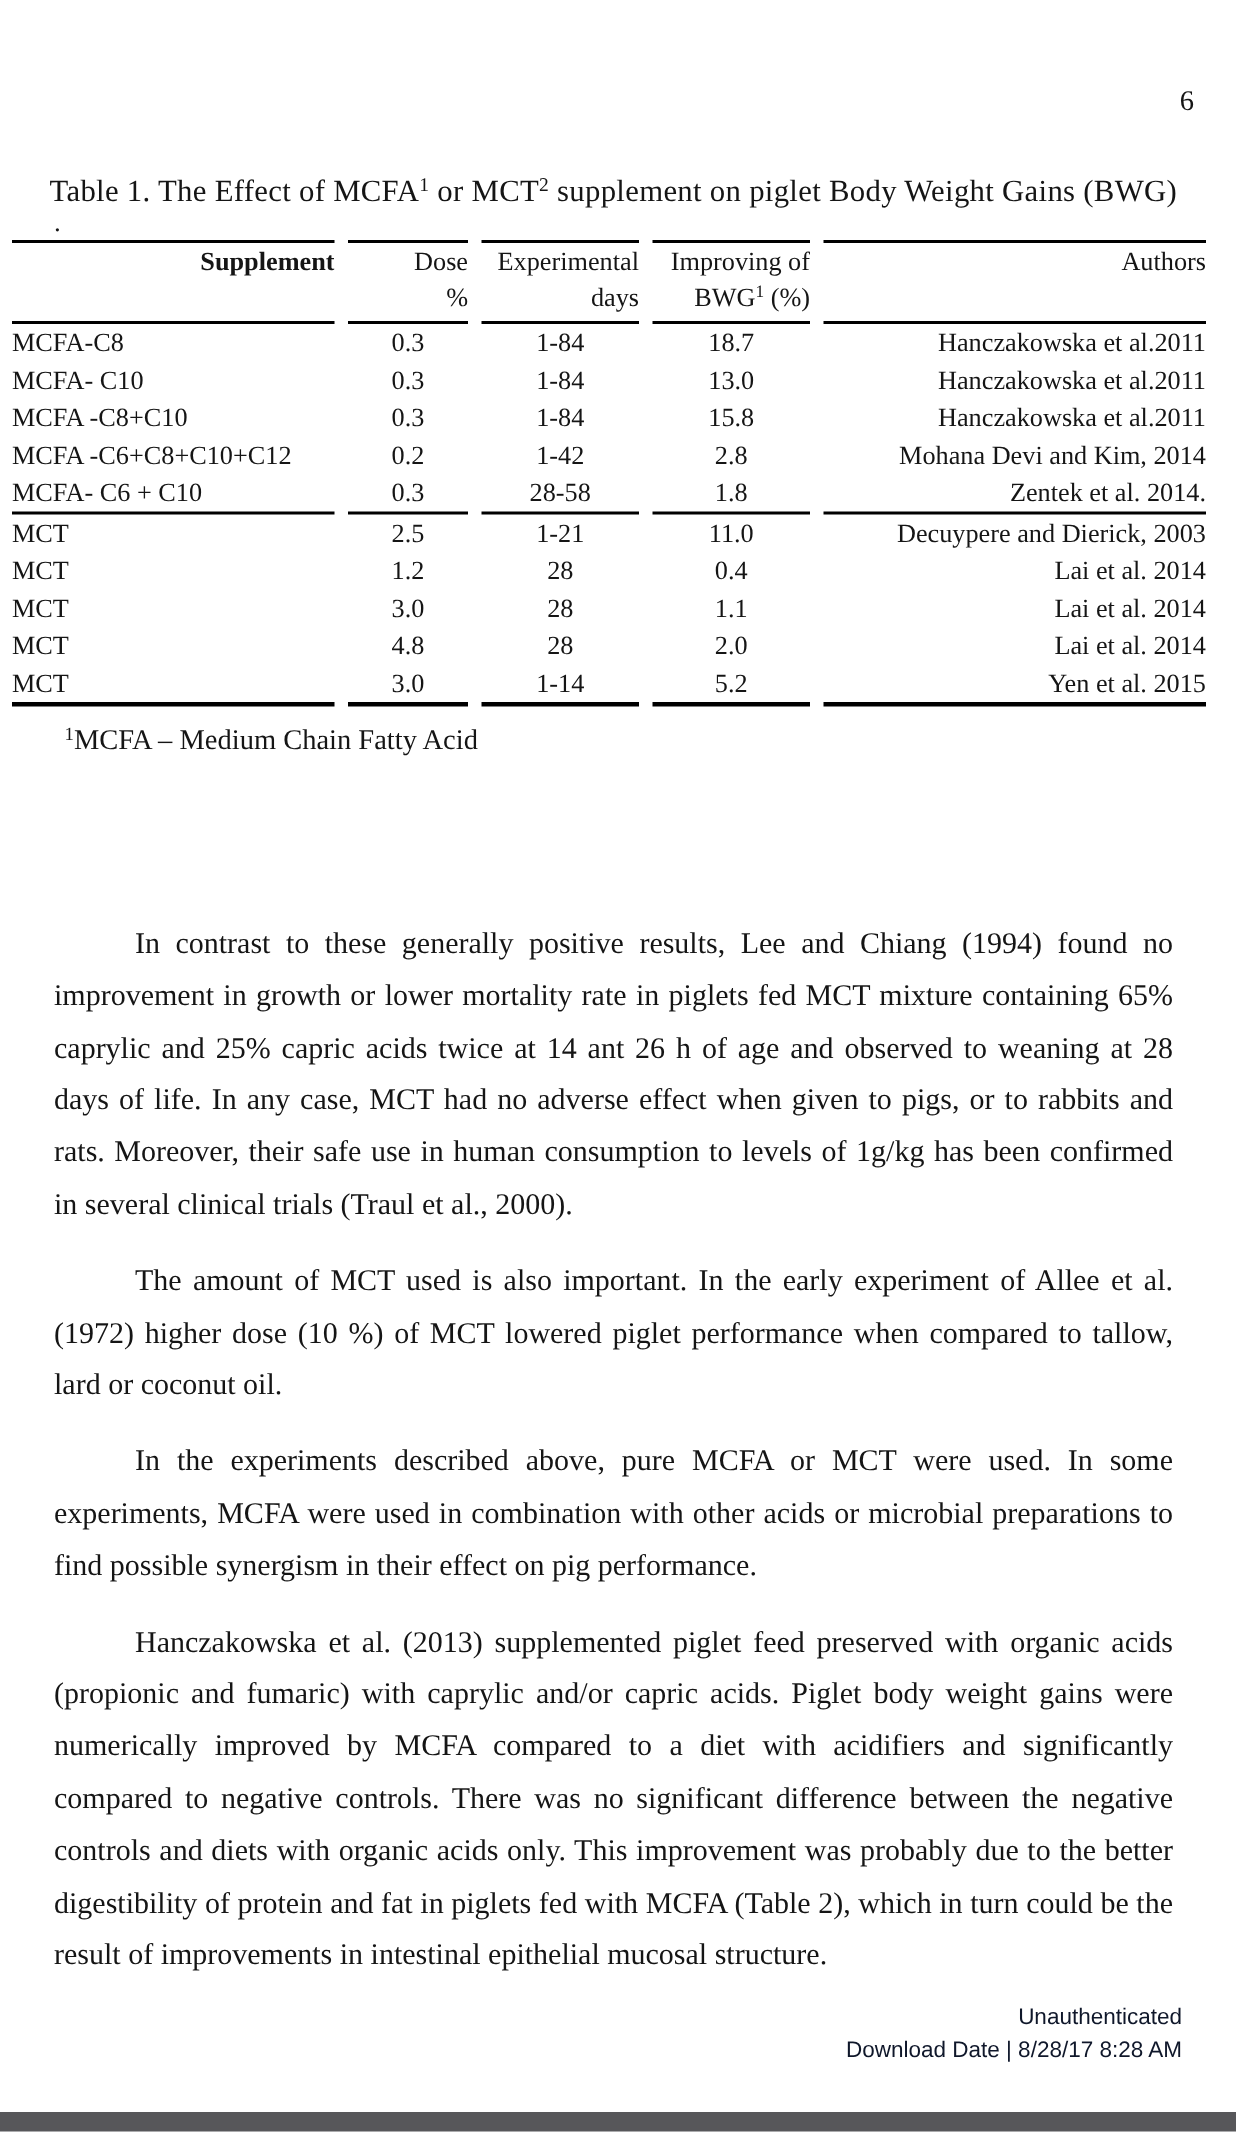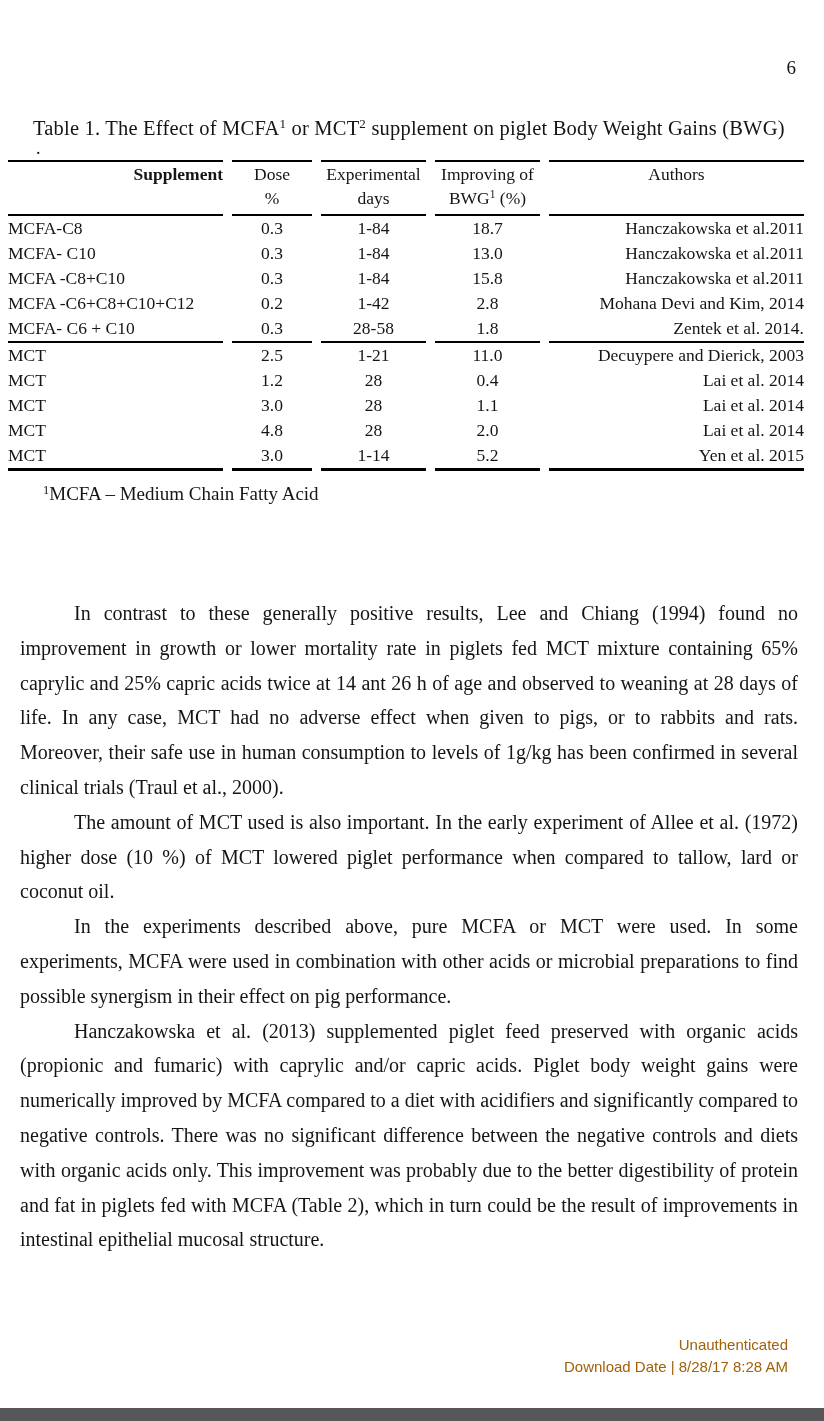--- a/index.html
+++ b/index.html
@@ -51,21 +51,21 @@
   .cw4 { width: 255px; }
 
   thead th {
     border-top: 2.5px solid #000;
     border-bottom: 2px solid #000;
     height: 52px;
     vertical-align: top;
     font-weight: normal;
     padding-top: 3px;
   }
-  thead th .h-line { line-height: 24px; text-align: center; }
+  thead th .h-line { line-height: 24px; text-align: right; }
   thead th.left-head .h-line { text-align: right; padding-left: 10px; font-weight: bold; }
   .hsup { font-size: 11.5px; position: relative; top: -6px; }
 
   tbody td { height: 25px; vertical-align: middle; }
   td.c-left  { text-align: left; padding-left: 10px; }
   td.c-mid   { text-align: center; }
   td.c-auth  { text-align: right; padding-left: 12px; }
 
   tbody.group2 tr.first td { border-top: 2px solid #000; }
   tbody.group2 tr.last  td { border-bottom: 3px solid #000; }
@@ -75,29 +75,29 @@
     font-size: 19px; line-height: 26px;
   }
   .fnsup { font-size: 12.5px; position: relative; top: -6px; }
 
   .bodytext {
     position: absolute; left: 20px; top: 596px; width: 778px;
     font-size: 20px; line-height: 34.8px;
     text-align: justify;
   }
   .bodytext p {
-    margin: 0; text-indent: 54px;
+    margin: 16px; text-indent: 54px;
   }
 
   .download-stamp {
     position: absolute; right: 36px; top: 1334px;
     text-align: right;
     font-family: "Liberation Sans", sans-serif;
     font-size: 15px; line-height: 22px;
-    color: #a16207;
+    color: #0f172a;
   }
 
   .bottom-bar {
     position: absolute; left: 0; bottom: 0;
     width: 824px; height: 13px;
     background: #57575a;
   }
 </style>
 </head>
 <body>

